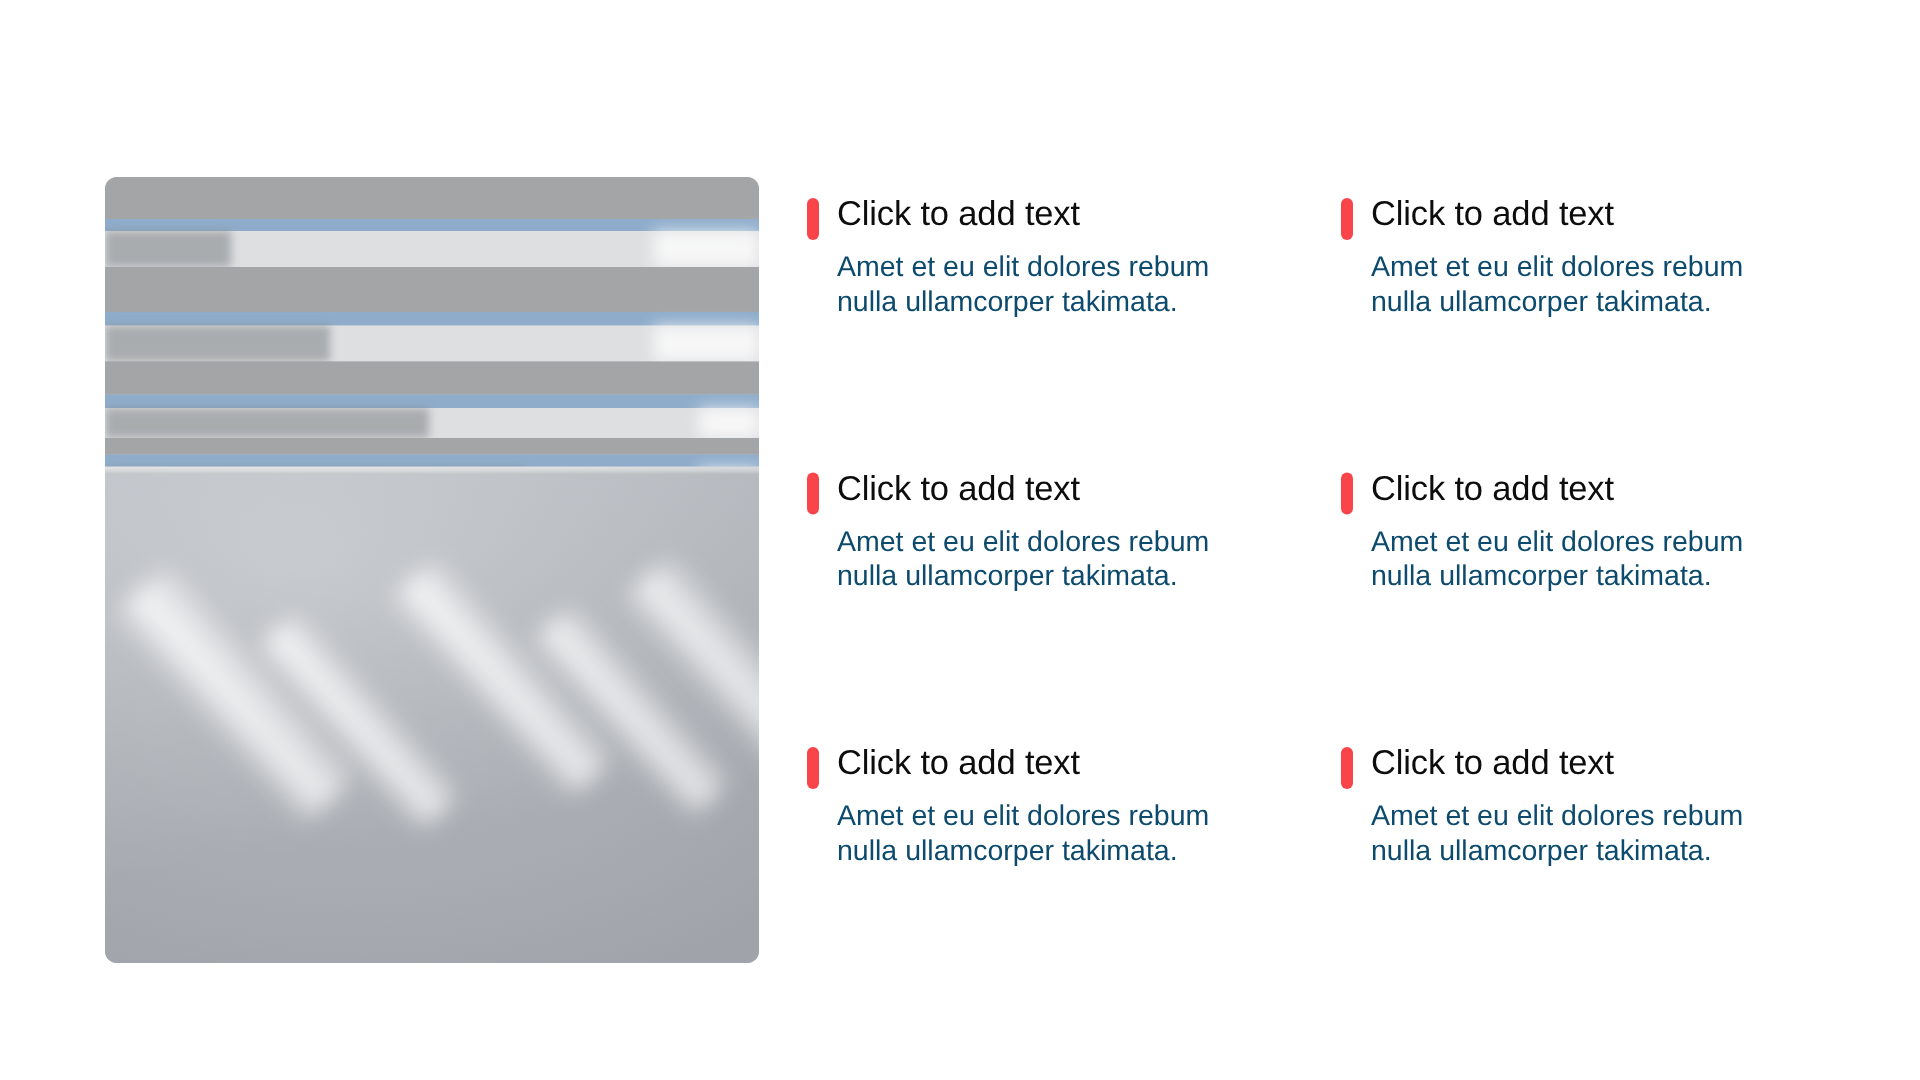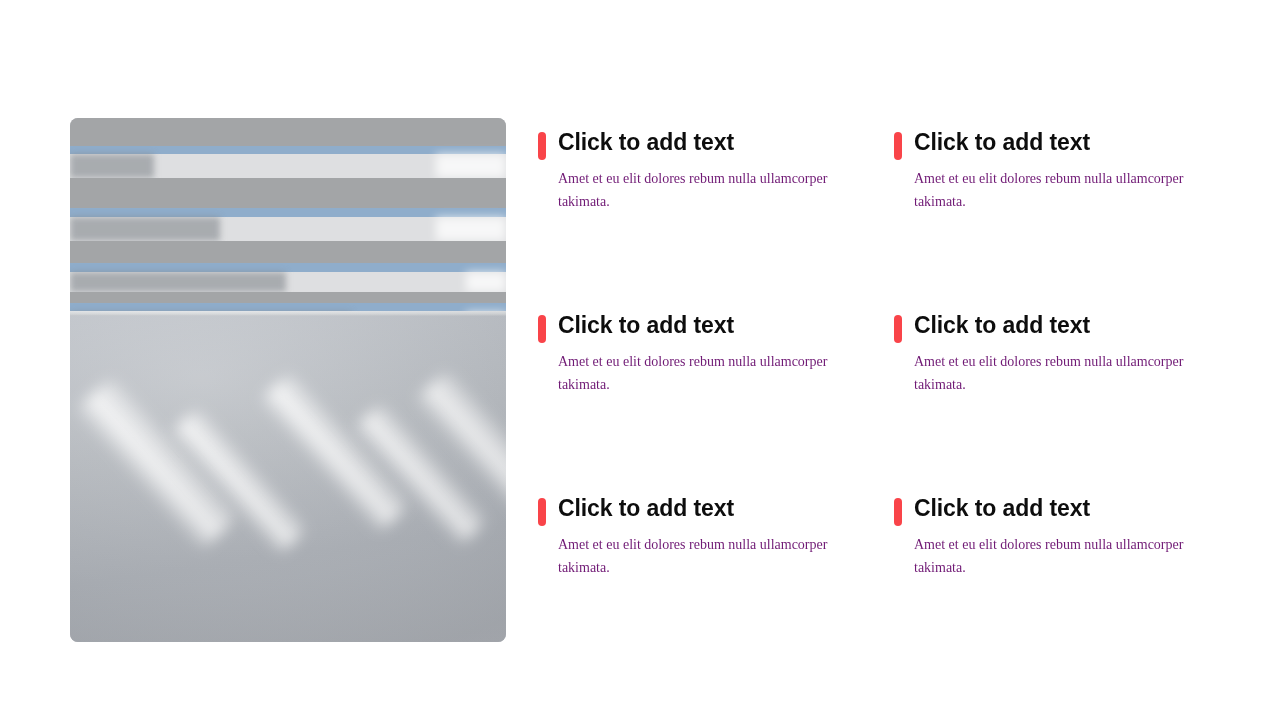--- a/index.html
+++ b/index.html
@@ -119,31 +119,30 @@
     top: 4px;
     width: 8px;
     height: 28px;
     border-radius: 4px;
     background: #f94449;
   }
   .block-heading {
     margin: 0;
     font-size: 23px;
     line-height: 28px;
-    font-weight: bold;
+    font-weight: normal;
     color: #0d0d0d;
     letter-spacing: -0.1px;
   }
   .block-body {
     margin: 11px 0 0 0;
-    font-size: 14px;
+    font-size: 19px;
     line-height: 23px;
-    color: #701a75;
+    color: #0c4a6e;
     max-width: 270px;
-    font-family: Liberation Serif, serif;
   }
 </style>
 </head>
 <body>
 
 <div id="slide">
 
   <div id="media-card">
 
     <div class="blinds" id="blinds-layer">

